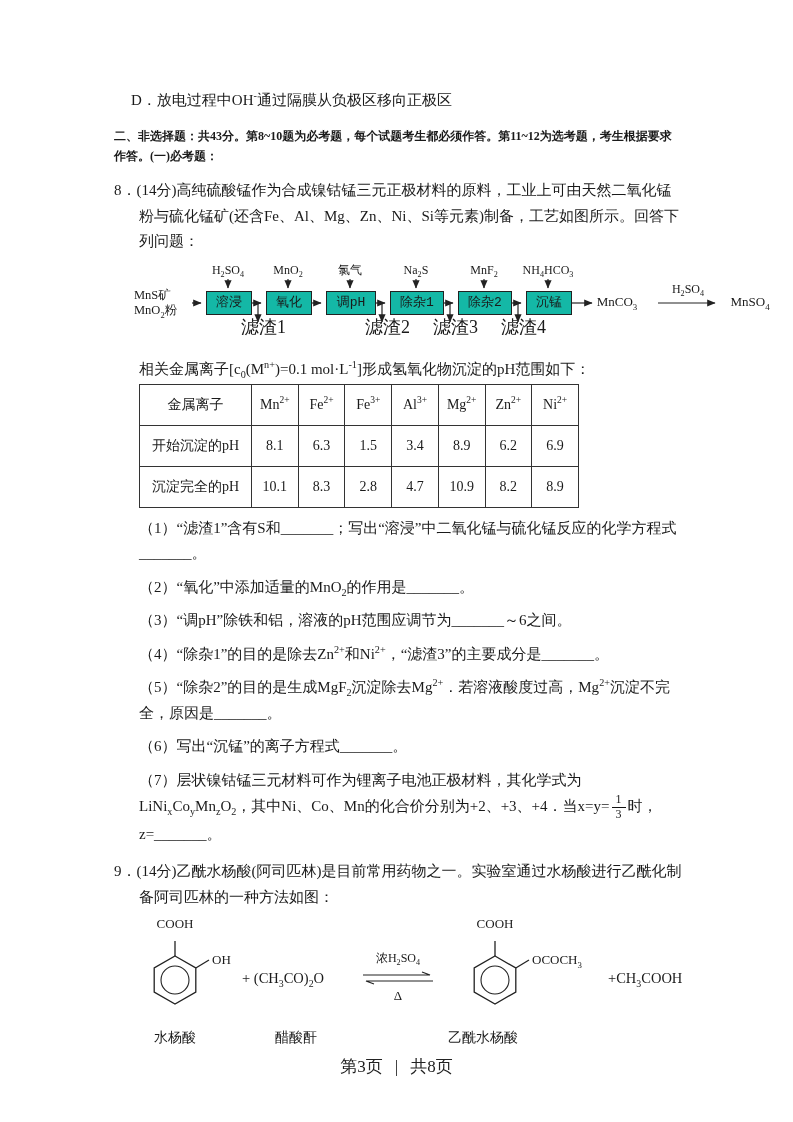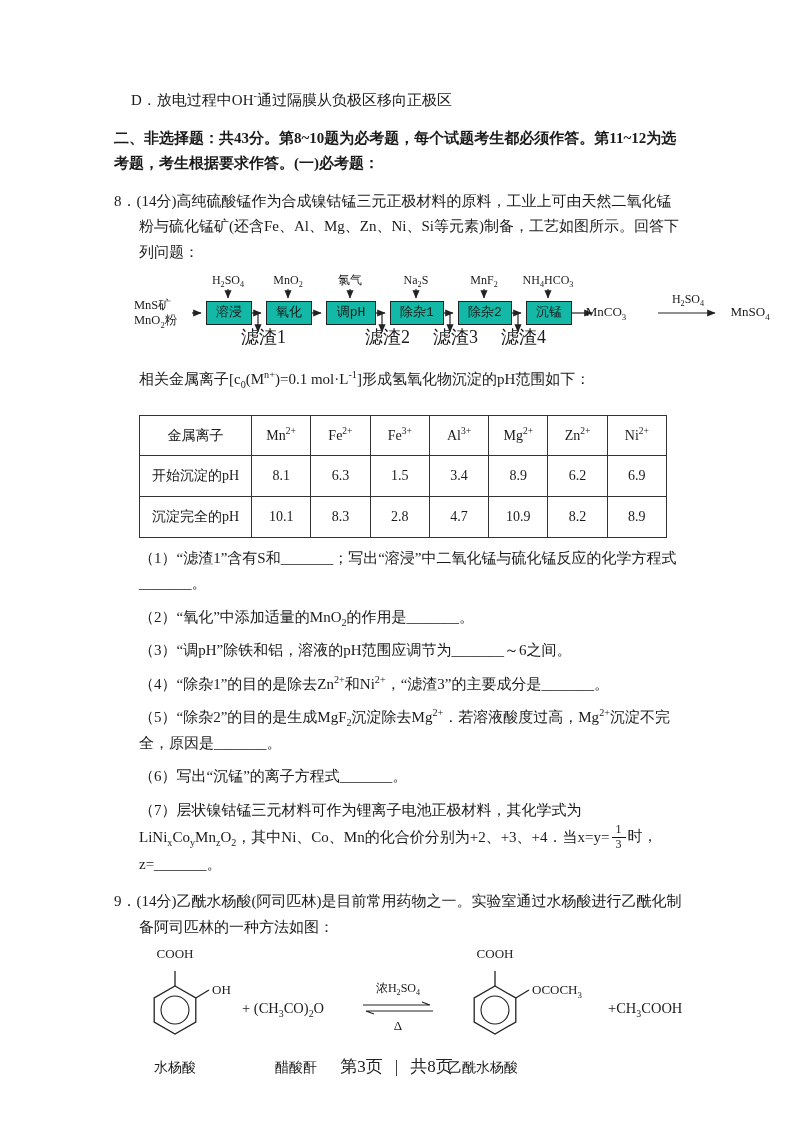--- a/index.html
+++ b/index.html
@@ -6,21 +6,21 @@
   html,body { background:#ffffff; }
   body {
     width:793px; height:1122px; position:relative;
     font-family:"Liberation Serif","DejaVu Serif",serif;
     color:#1a1a1a;
   }
   .page { position:absolute; inset:0; background:#fff; overflow:hidden; }
   .content { padding:88px 110px 0 114px; font-size:15px; line-height:1.7; }
   sub, sup { font-size:0.68em; line-height:0; }
   .option-d { margin-left:17px; }
-  .section-heading { font-weight:bold; margin-top:12px; font-size:15px; }
+  .section-heading { font-weight:bold; margin-top:12px; font-size:12px; }
   .stem { margin-top:12px; padding-left:25px; text-indent:-25px; }
   .subq { margin:8px 0 0 25px; }
   .table-caption { margin:10px 0 0 25px; }
 
   
   .frac { display:inline-block; vertical-align:-0.55em; text-align:center; font-size:0.8em; line-height:1.15; margin:0 2px; }
   .frac .num { display:block; padding:0 4px; }
   .frac .den { display:block; border-top:1px solid #111; padding:0 4px; }
 
   
@@ -29,21 +29,21 @@
   .fl { stroke:#222; stroke-width:1.2; }
   .rbox { position:absolute; top:28px; height:24px; line-height:21px; border:1.2px solid #222;
           background:#14b8a6; text-align:center; font-size:13px;font-family:Liberation Mono, monospace; }
   .feed { position:absolute; left:0; top:25px; width:56px; font-size:12.5px; line-height:15px; text-align:left; }
   .reagent { position:absolute; top:0; width:70px; text-align:center; font-size:12px; line-height:15px; }
   .residue { position:absolute; top:57px; width:56px; text-align:right; font-size:18px; line-height:15px; }
   .flow-prod { position:absolute; top:31px; text-align:center; font-size:13px; line-height:16px; }
   .arrow-reagent { position:absolute; left:521px; top:16px; width:66px; text-align:center; font-size:12px; }
 
   
-  .ph-table { border-collapse:collapse; margin:22px 0 0 25px; table-layout:fixed; width:528px; font-size:14px; }
+  .ph-table { border-collapse:collapse; margin:2px 0 0 25px; table-layout:fixed; width:440px; font-size:14px; }
   .ph-table th, .ph-table td { border:1px solid #333; text-align:center; font-weight:normal; padding:8px 2px; }
 
   
   .scheme { position:relative; height:132px; width:615px; margin:6px 0 0 16px; }
   .scheme .abs { position:absolute; }
   .s-label { font-size:13px; line-height:15px; }
   .s-name { font-size:14px; text-align:center; }
   .s-text { font-size:14.5px; }
   .s-cond { text-align:center; }
 
@@ -104,21 +104,21 @@
       <div class="reagent" style="left:315px">MnF<sub>2</sub></div>
       <div class="reagent" style="left:379px">NH<sub>4</sub>HCO<sub>3</sub></div>
 
       <div class="rbox" style="left:72px;width:46px">溶浸</div>
       <div class="rbox" style="left:132px;width:46px">氧化</div>
       <div class="rbox" style="left:192px;width:50px">调pH</div>
       <div class="rbox" style="left:256px;width:54px">除杂1</div>
       <div class="rbox" style="left:324px;width:54px">除杂2</div>
       <div class="rbox" style="left:392px;width:46px">沉锰</div>
 
-      <div class="flow-prod" style="left:442px;width:60px">MnCO<sub>3</sub></div>
+      <div class="flow-prod" style="left:453px;width:60px">MnCO<sub>3</sub></div>
       <div class="arrow-reagent">H<sub>2</sub>SO<sub>4</sub></div>
       <div class="flow-prod" style="left:585px;width:62px">MnSO<sub>4</sub></div>
 
       <div class="residue" style="left:96px">滤渣1</div>
       <div class="residue" style="left:220px">滤渣2</div>
       <div class="residue" style="left:288px">滤渣3</div>
       <div class="residue" style="left:356px">滤渣4</div>
     </div>
 
     <p class="table-caption">相关金属离子[c<sub>0</sub>(M<sup>n+</sup>)=0.1 mol·L<sup>-1</sup>]形成氢氧化物沉淀的pH范围如下：</p>

